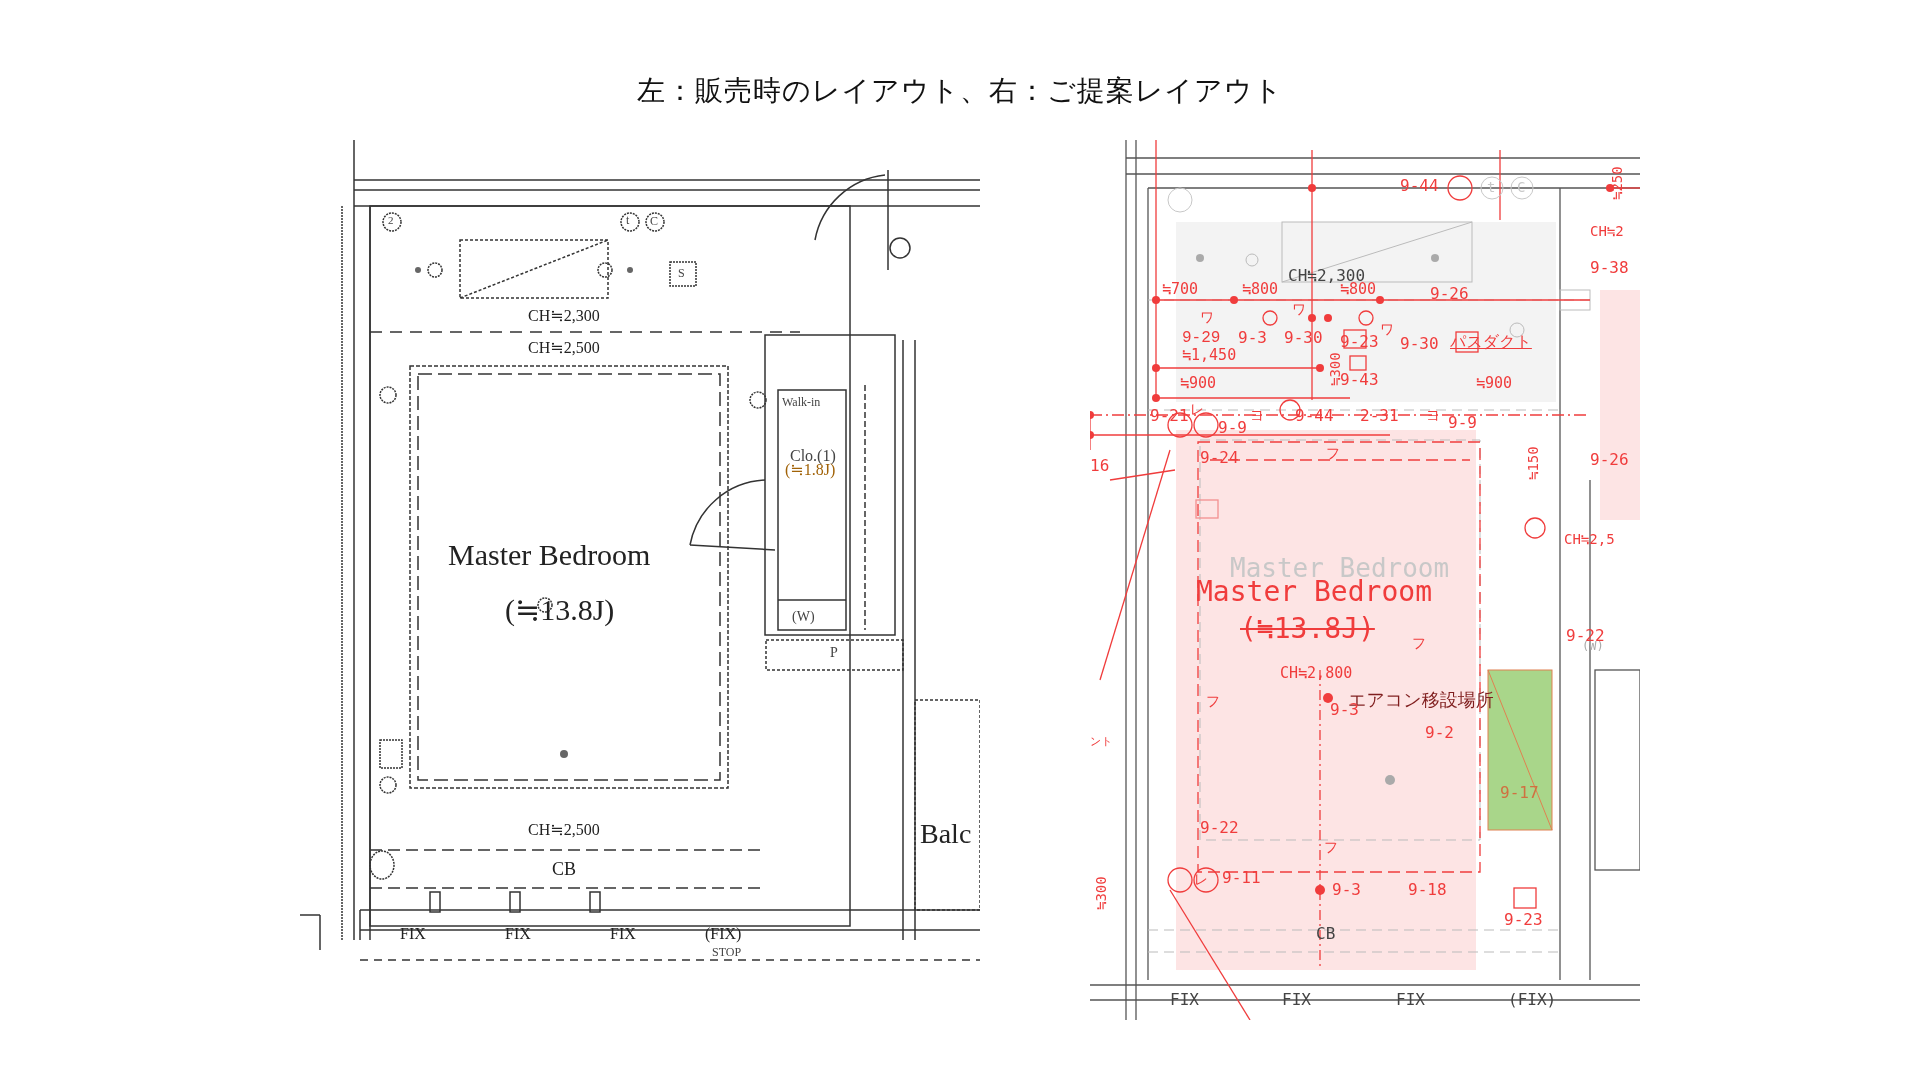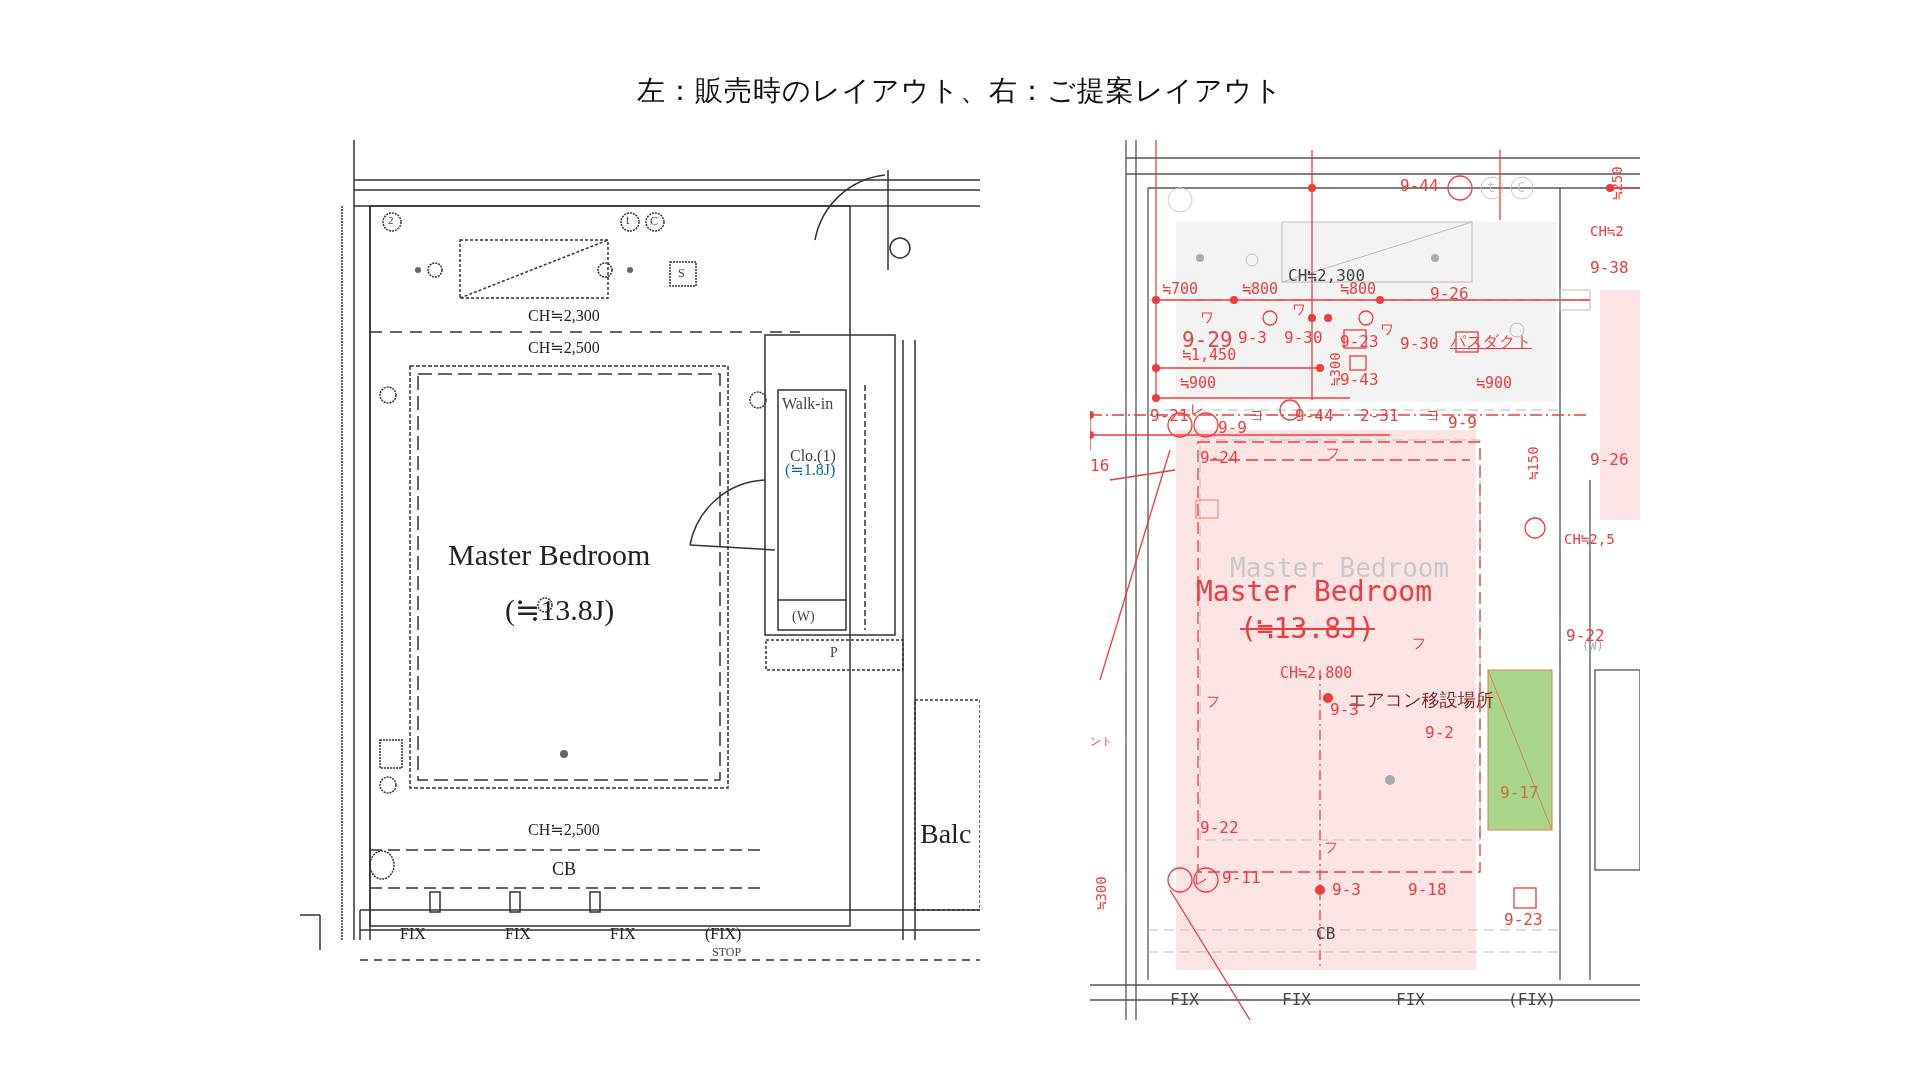--- a/index.html
+++ b/index.html
@@ -90,23 +90,23 @@
   </svg>
 
   <span class="lbl serif" style="left:326px;top:74px;font-size:12px;color:#444;">t</span>
   <span class="lbl serif" style="left:350px;top:75px;font-size:12px;color:#444;">C</span>
   <span class="lbl serif" style="left:378px;top:127px;font-size:12px;color:#444;">S</span>
   <span class="lbl serif" style="left:88px;top:75px;font-size:11px;color:#444;">2</span>
   <span class="lbl serif" style="left:228px;top:168px;font-size:16px;color:#222;">CH≒2,300</span>
   <span class="lbl serif" style="left:228px;top:200px;font-size:16px;color:#222;">CH≒2,500</span>
   <span class="lbl serif" style="left:148px;top:400px;font-size:30px;color:#222;">Master Bedroom</span>
   <span class="lbl serif" style="left:205px;top:455px;font-size:30px;color:#222;">(≒13.8J)</span>
-  <span class="lbl serif" style="left:482px;top:256px;font-size:16px;color:#444;">Walk-in</span>
+  <span class="lbl serif" style="left:482px;top:256px;font-size:12px;color:#444;">Walk-in</span>
   <span class="lbl serif" style="left:490px;top:280px;font-size:16px;color:#444;margin-top:28px;">Clo.(1)</span>
-  <span class="lbl serif" style="left:485px;top:322px;font-size:16px;color:#0369a1;">(≒1.8J)</span>
+  <span class="lbl serif" style="left:485px;top:322px;font-size:16px;color:#a16207;">(≒1.8J)</span>
   <span class="lbl serif" style="left:492px;top:470px;font-size:14px;color:#444;">(W)</span>
   <span class="lbl serif" style="left:530px;top:506px;font-size:14px;color:#444;">P</span>
   <span class="lbl serif" style="left:228px;top:682px;font-size:16px;color:#222;">CH≒2,500</span>
   <span class="lbl serif" style="left:252px;top:720px;font-size:18px;color:#222;">CB</span>
   <span class="lbl serif" style="left:620px;top:680px;font-size:28px;color:#222;">Balc</span>
   <span class="lbl serif" style="left:100px;top:786px;font-size:16px;color:#222;">FIX</span>
   <span class="lbl serif" style="left:205px;top:786px;font-size:16px;color:#222;">FIX</span>
   <span class="lbl serif" style="left:310px;top:786px;font-size:16px;color:#222;">FIX</span>
   <span class="lbl serif" style="left:405px;top:786px;font-size:16px;color:#222;">(FIX)</span>
   <span class="lbl serif" style="left:412px;top:806px;font-size:12px;color:#444;">STOP</span>
@@ -233,21 +233,21 @@
   <span class="lbl mono red" style="left:92px;top:208px;font-size:15px;">≒1,450</span>
   <span class="lbl mono red" style="left:90px;top:236px;font-size:15px;">≒900</span>
   <span class="lbl mono red" style="left:386px;top:236px;font-size:15px;">≒900</span>
   <span class="lbl mono red" style="left:520px;top:60px;font-size:14px;transform:rotate(-90deg);transform-origin:left top;">≒250</span>
   <span class="lbl mono red" style="left:238px;top:246px;font-size:14px;transform:rotate(-90deg);transform-origin:left top;">≒300</span>
   <span class="lbl mono red" style="left:4px;top:770px;font-size:14px;transform:rotate(-90deg);transform-origin:left top;">≒300</span>
   <span class="lbl mono red" style="left:436px;top:340px;font-size:14px;transform:rotate(-90deg);transform-origin:left top;">≒150</span>
 
   <span class="lbl mono red" style="left:310px;top:38px;font-size:16px;">9-44</span>
   <span class="lbl mono red" style="left:340px;top:146px;font-size:16px;">9-26</span>
-  <span class="lbl mono red" style="left:92px;top:190px;font-size:21px;">9-29</span>
+  <span class="lbl mono red" style="left:92px;top:190px;font-size:16px;font-family:Liberation Mono, monospace;">9-29</span>
   <span class="lbl mono red" style="left:148px;top:190px;font-size:16px;">9-3</span>
   <span class="lbl mono red" style="left:194px;top:190px;font-size:16px;">9-30</span>
   <span class="lbl mono red" style="left:250px;top:194px;font-size:16px;">9-23</span>
   <span class="lbl mono red" style="left:310px;top:196px;font-size:16px;">9-30</span>
   <span class="lbl mono red" style="left:360px;top:194px;font-size:16px;text-decoration:underline;">パスダクト</span>
   <span class="lbl mono red" style="left:250px;top:232px;font-size:16px;">9-43</span>
   <span class="lbl mono red" style="left:205px;top:268px;font-size:16px;">9-44</span>
   <span class="lbl mono red" style="left:270px;top:268px;font-size:16px;">2-31</span>
   <span class="lbl mono red" style="left:60px;top:268px;font-size:16px;">9-21</span>
   <span class="lbl mono red" style="left:128px;top:280px;font-size:16px;">9-9</span>

